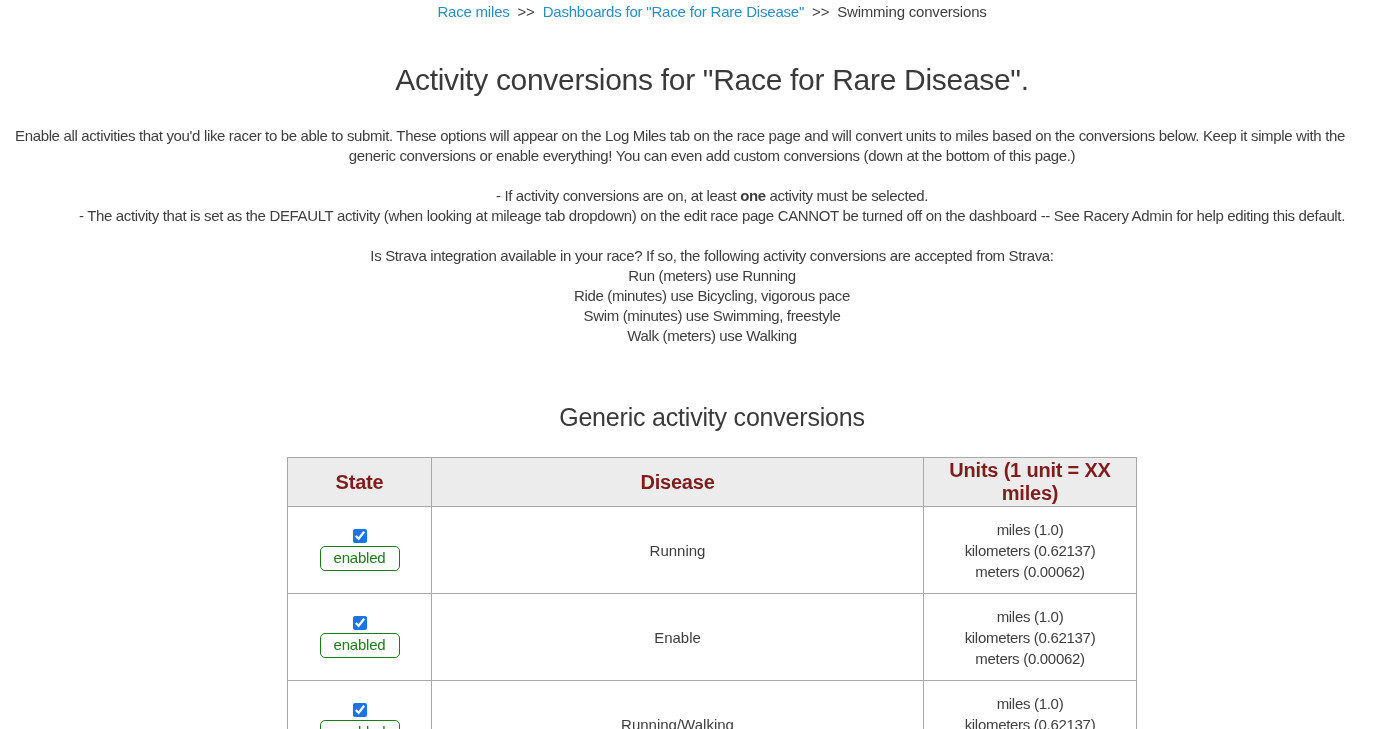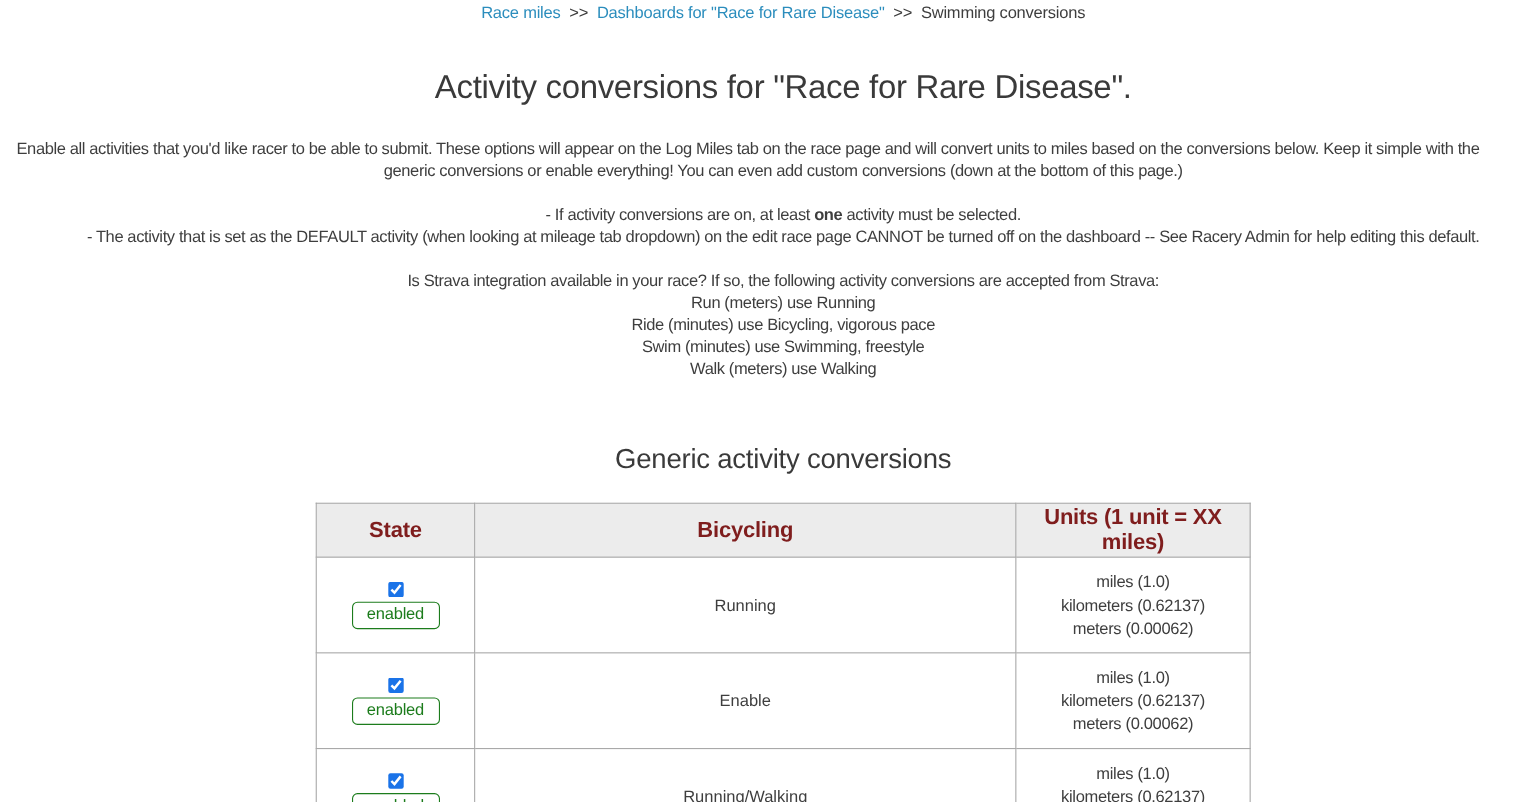--- a/index.html
+++ b/index.html
@@ -139,21 +139,21 @@
       <div>Swim (minutes) use Swimming, freestyle</div>
       <div>Walk (meters) use Walking</div>
     </div>
 
     <h2 class="section-heading">Generic activity conversions</h2>
 
     <table class="conv">
       <thead>
         <tr>
           <th class="col-state">State</th>
-          <th class="col-activity">Bicycling</th>
+          <th class="col-activity">Disease</th>
           <th class="col-units">Units (1 unit = XX miles)</th>
         </tr>
       </thead>
       <tbody>
         <tr>
           <td class="state-cell">
             <input type="checkbox" checked="true" style="">
             <div><span class="enabled-badge">enabled</span></div>
           </td>
           <td class="activity-cell">Running</td>

